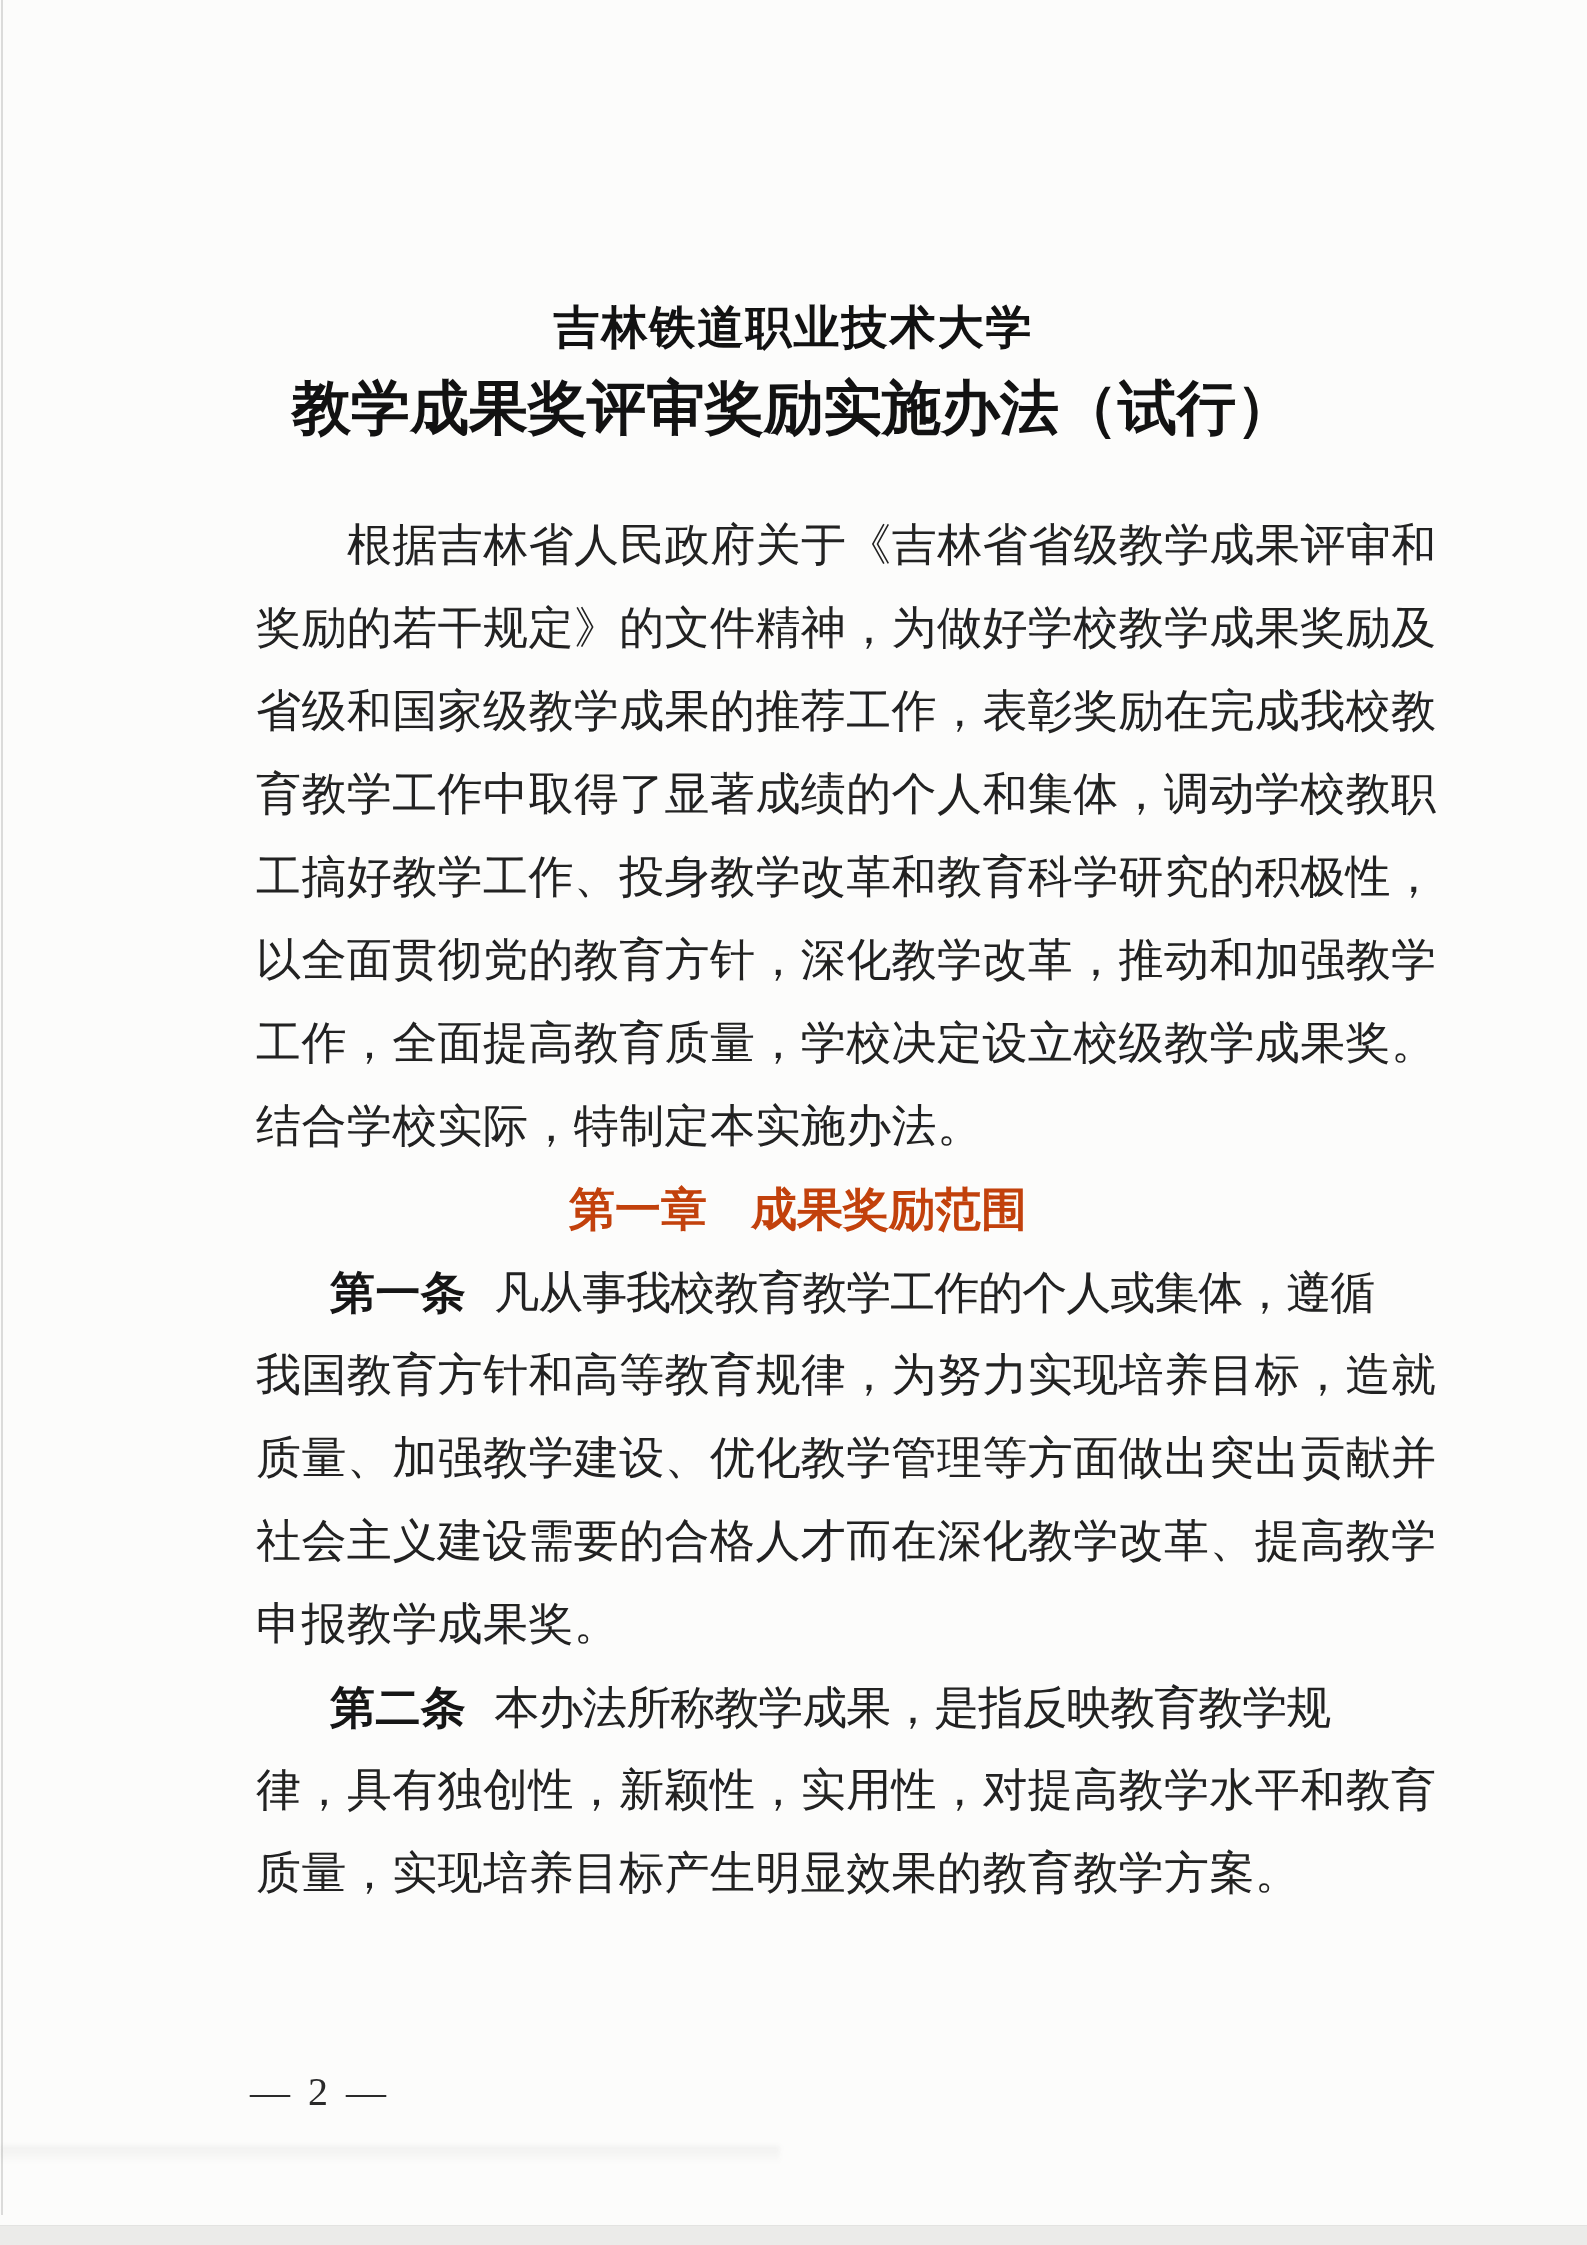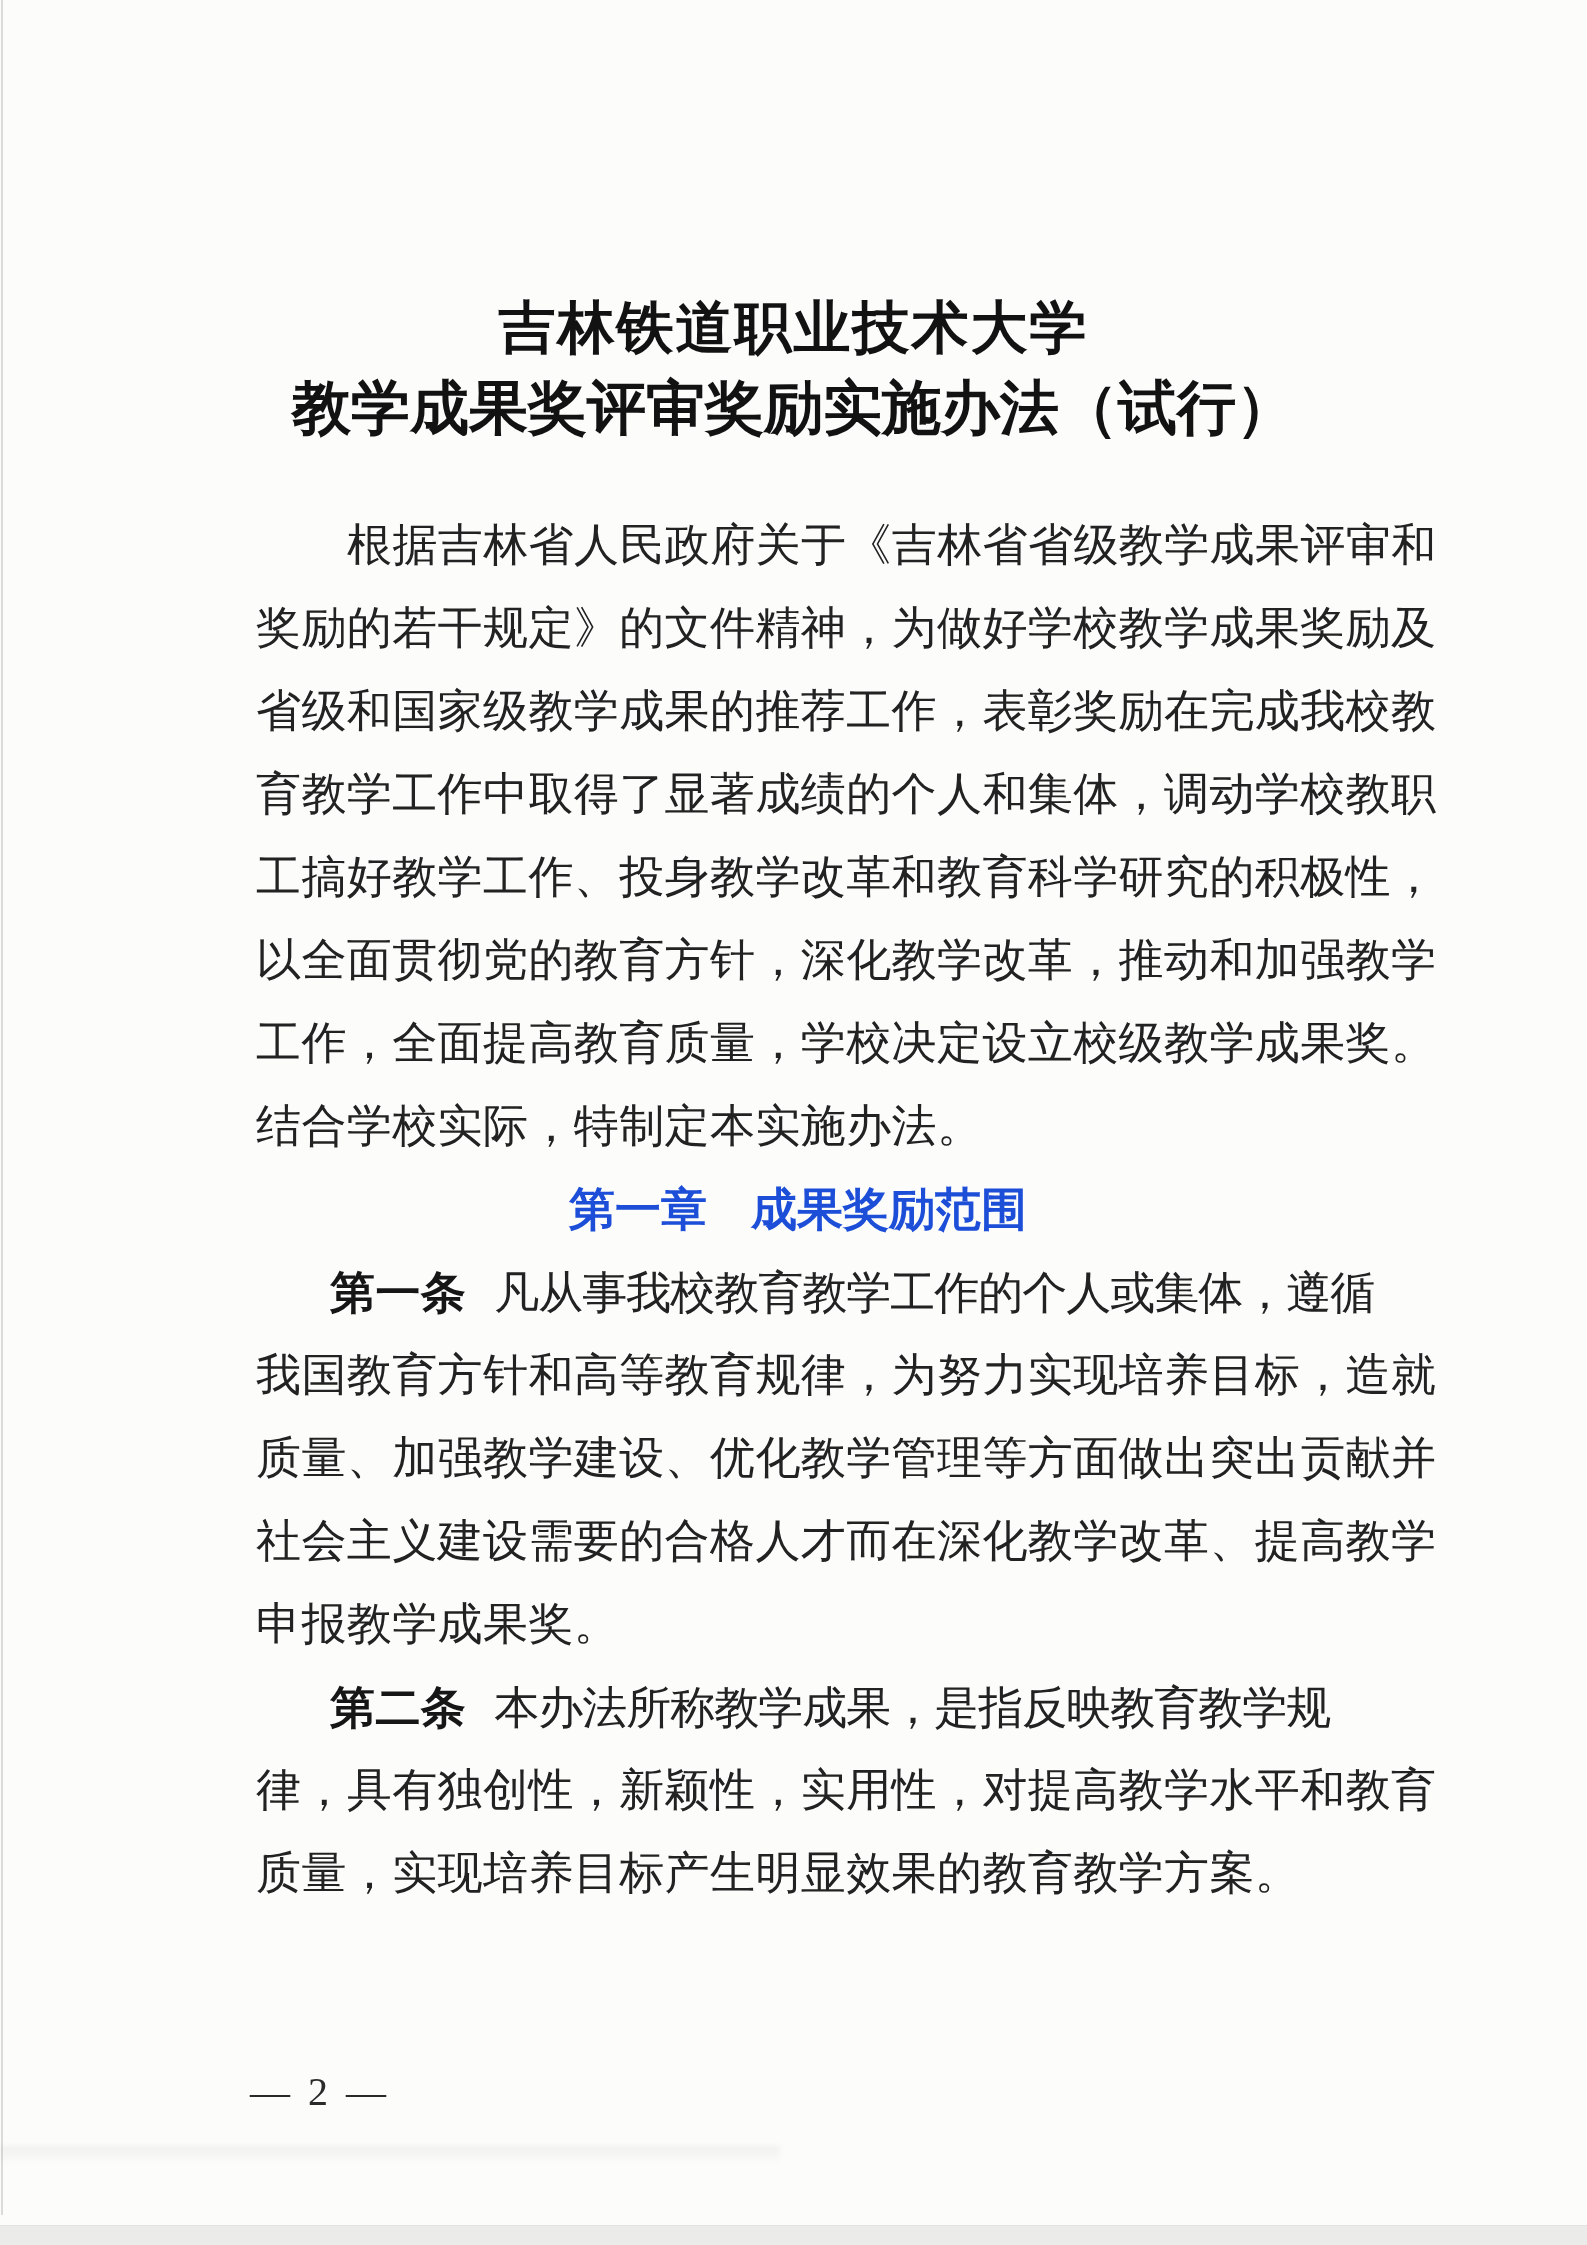--- a/index.html
+++ b/index.html
@@ -48,21 +48,21 @@
     position: absolute;
     top: 288px;
     left: 0;
     width: 100%;
     margin: 0;
     text-align: center;
     font-weight: 700;
     color: #121212;
   }
   .doc-title .t1 {
-    font-size: 57px;
+    font-size: 46px;
     line-height: 80px;
     letter-spacing: 2px;
   }
   .doc-title .t2 {
     font-size: 59px;
     line-height: 80px;
     letter-spacing: 0px;
   }
   
   .body-block {
@@ -89,21 +89,21 @@
   .chapter-heading {
     position: relative;
     left: -28px;
     margin: 0;
     height: 83px;
     line-height: 83px;
     text-align: center;
     font-family: "Liberation Sans", "DejaVu Sans", sans-serif;
     font-weight: 700;
     font-size: 46px;
-    color: #1d4ed8;
+    color: #c2410c;
   }
   .chapter-heading .chapter-number {
     margin-right: 44px;
   }
   .article-label {
     font-family: "Liberation Sans", "DejaVu Sans", sans-serif;
     font-weight: 700;
     font-size: 45px;
     color: #161616;
     margin-right: 28px;

